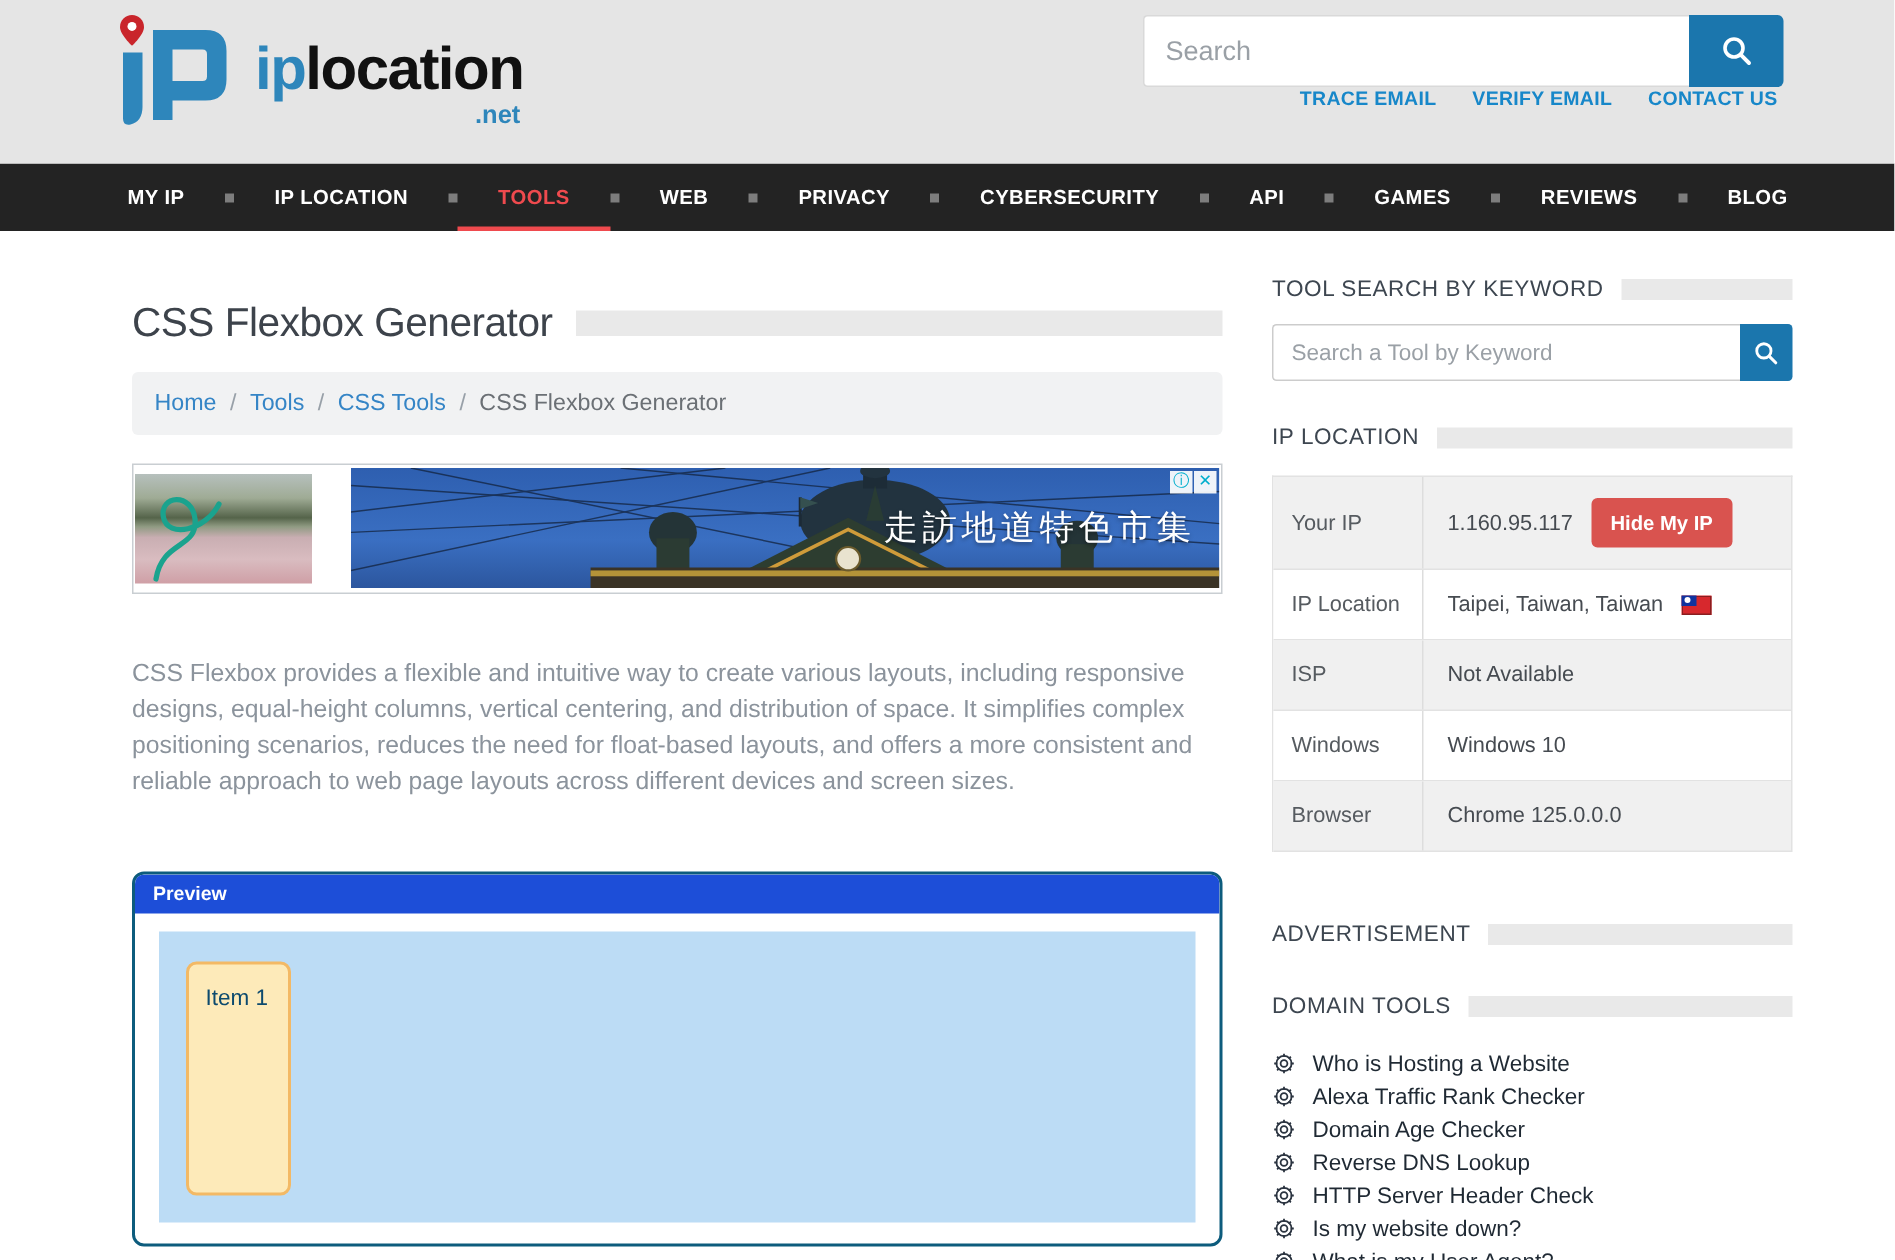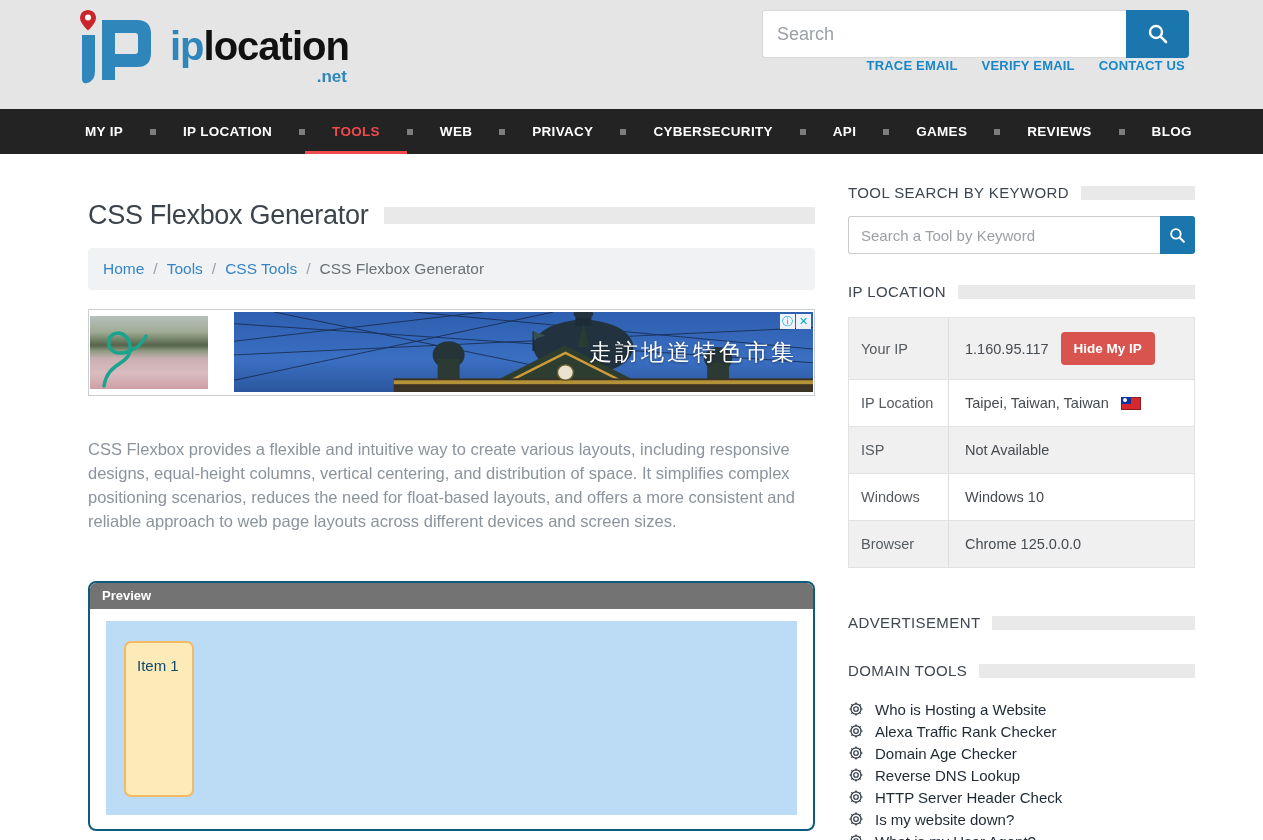--- a/index.html
+++ b/index.html
@@ -56,21 +56,21 @@
   .ad-text { position:absolute; right:16px; top:50%; transform:translateY(-50%); color:#fff;
              font-size:23px; letter-spacing:3px; text-shadow:0 1px 3px rgba(0,0,0,.4); white-space:nowrap; }
   .ad-ctrls { position:absolute; right:2px; top:2px; display:flex; }
   .ad-ctrls span { width:15px; height:15px; background:rgba(255,255,255,.92); color:#00aecd;
                    font-size:11px; line-height:15px; text-align:center; cursor:pointer; margin-left:1px; }
 
   .desc { margin-top:42px; font-size:16.5px; line-height:1.45; color:#8b939c; width:720px; }
 
   
   .preview { margin-top:47px; height:250px; border:2px solid #0d5c7d; border-radius:8px; overflow:hidden; background:#fff; }
-  .preview-head { background:#737373; color:#fff; font-size:13px; font-weight:bold; padding:5px 12px 6px; }
+  .preview-head { background:#1d4ed8; color:#fff; font-size:13px; font-weight:bold; padding:5px 12px 6px; }
   .preview-body { padding:12px 16px; }
   .flex-container { background:#bcdcf5; height:194px; padding:20px 18px; display:flex; align-items:flex-start; }
   .flex-item { width:70px; height:156px; background:#fdeab9; border:2px solid #f3b965; border-radius:7px;
                font-size:15px; color:#0c4a6e; padding:14px 0 0 11px; }
 
   
   .s-heading { display:flex; align-items:center; font-size:15px; color:#3d4650; letter-spacing:.4px; white-space:nowrap; }
   .s-heading .hbar { height:14px; margin-left:12px; }
   .tool-search { margin-top:15px; display:flex; }
   .tool-search input { flex:1; height:38px; border:1px solid #ccc; border-right:none; border-radius:3px 0 0 3px;

